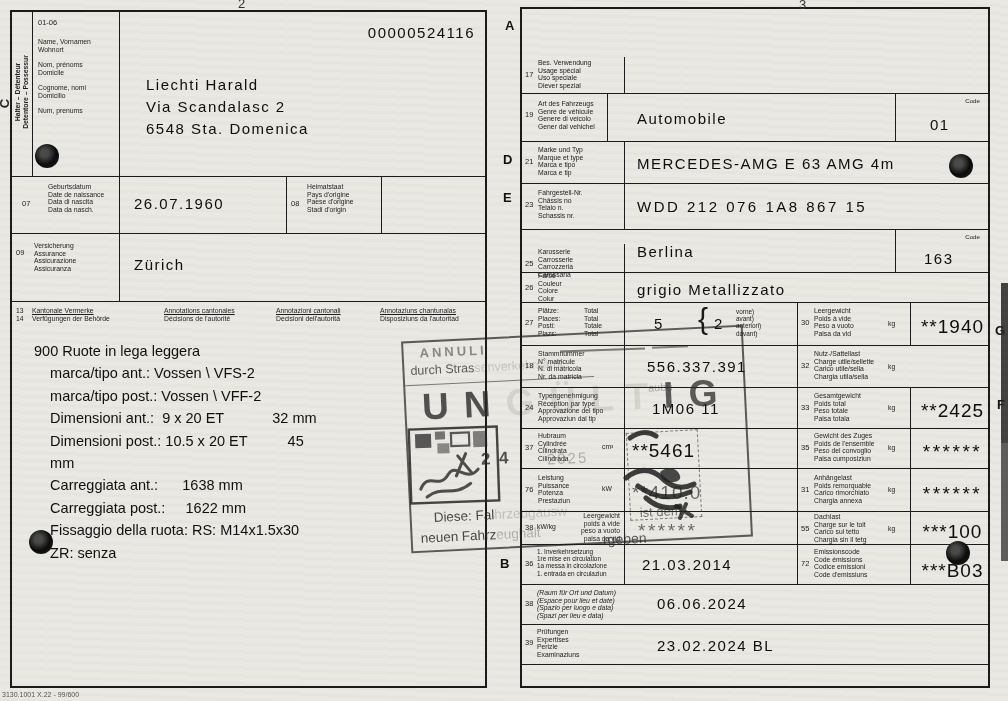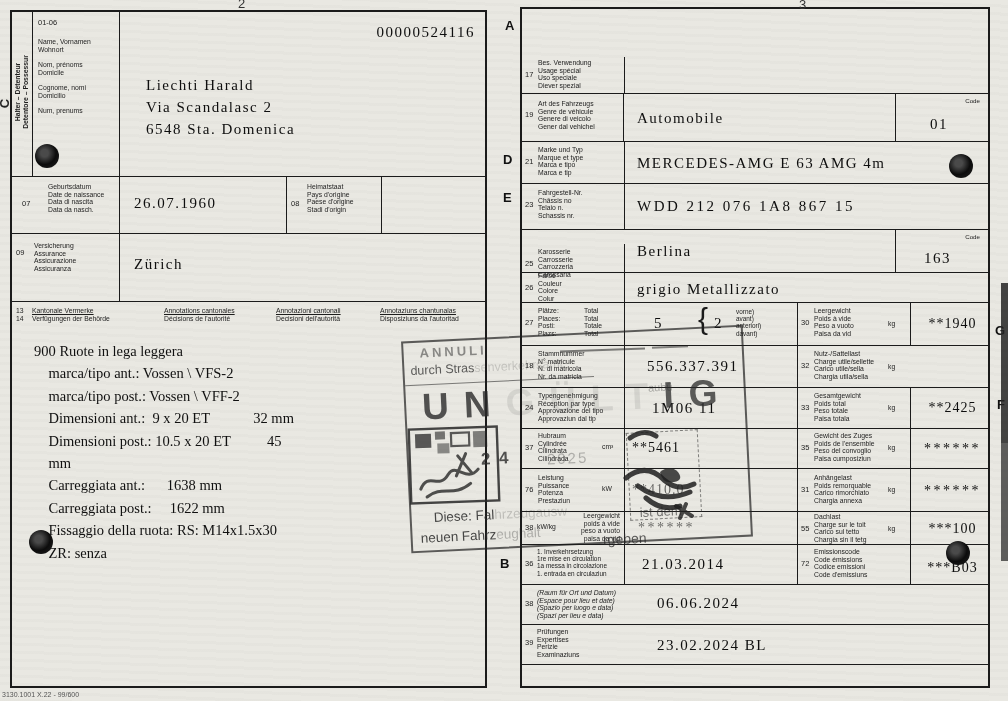--- a/index.html
+++ b/index.html
@@ -1,26 +1,26 @@
 <!DOCTYPE html>
 <html><head>
 <meta charset="utf-8">
 <style>
   html,body{margin:0;padding:0}
   body{width:1008px;height:701px;position:relative;overflow:hidden;
        background:#e9e8e2;
        background-image:repeating-linear-gradient(2deg, rgba(0,0,0,.015) 0 3px, transparent 3px 8px);}
   .abs{position:absolute}
   .sans{font-family:"Liberation Sans","DejaVu Sans",sans-serif}
-  .mono{font-family:Liberation Serif, serif}
+  .mono{font-family:Liberation Sans, sans-serif}
   .lbl{font-size:6.8px;line-height:7.7px;color:#1d1d1d;white-space:pre}
   .lbl2{font-size:6.4px;line-height:7.2px;color:#1d1d1d;white-space:pre}
   .codeNum{font-size:7.5px;color:#1d1d1d}
   .val{font-size:15px;color:#0e0e0e;letter-spacing:1.5px;white-space:pre}
-  .valS{font-size:14px;color:#0e0e0e;letter-spacing:1px;white-space:pre}
+  .valS{font-size:19px;color:#0e0e0e;letter-spacing:1px;white-space:pre}
   .page{position:absolute;border:2px solid #1b1b1b;box-sizing:border-box}
   .row{position:absolute;left:0;right:0;border-bottom:1.6px solid #1b1b1b;box-sizing:border-box}
   .br{border-right:1.5px solid #1b1b1b;box-sizing:border-box}
   .bl{border-left:1.5px solid #1b1b1b;box-sizing:border-box}
   .hdru{text-decoration:underline}
   .marker{font-size:13px;font-weight:bold;color:#111}
   .hole{width:24px;height:24px;border-radius:50%;
         background:radial-gradient(circle at 40% 38%, #4a4a4a 0 18%, #0c0c0c 55%, #222 100%);}
   .stamp{color:#2b2b2b}
   [data-bind-lines]{white-space:pre}
@@ -119,21 +119,21 @@
     <div class="abs br" style="left:0;top:0;width:103px;height:37px">
       <div class="abs sans codeNum" style="left:3px;top:13px" data-bind="right_page.r17.code">17</div>
       <div class="abs sans lbl" style="left:16px;top:2px" data-bind-lines="right_page.r17.labels">Bes. Verwendung
 Usage spécial
 Uso speciale
 Diever spezial</div>
     </div>
   </div>
 
   <div class="row" style="top:85px;height:48px">
-    <div class="abs br" style="left:0;top:0;width:102px;height:48px">
+    <div class="abs br" style="left:0;top:0;width:86px;height:48px">
       <div class="abs sans codeNum" style="left:3px;top:16px" data-bind="right_page.r19.code">19</div>
       <div class="abs sans lbl" style="left:16px;top:6px" data-bind-lines="right_page.r19.labels">Art des Fahrzeugs
 Genre de véhicule
 Genere di veicolo
 Gener dal vehichel</div>
     </div>
     <div class="abs mono val" style="left:115px;top:16px" data-bind="right_page.r19.value">Automobile</div>
     <div class="abs bl" style="left:373px;top:0;right:0;height:48px">
       <div class="abs sans" style="right:8px;top:3px;font-size:6.2px;color:#1d1d1d" data-bind="right_page.r19.code_label">Code</div>
       <div class="abs mono val" style="left:34px;top:22px" data-bind="right_page.r19.code_value">01</div>

